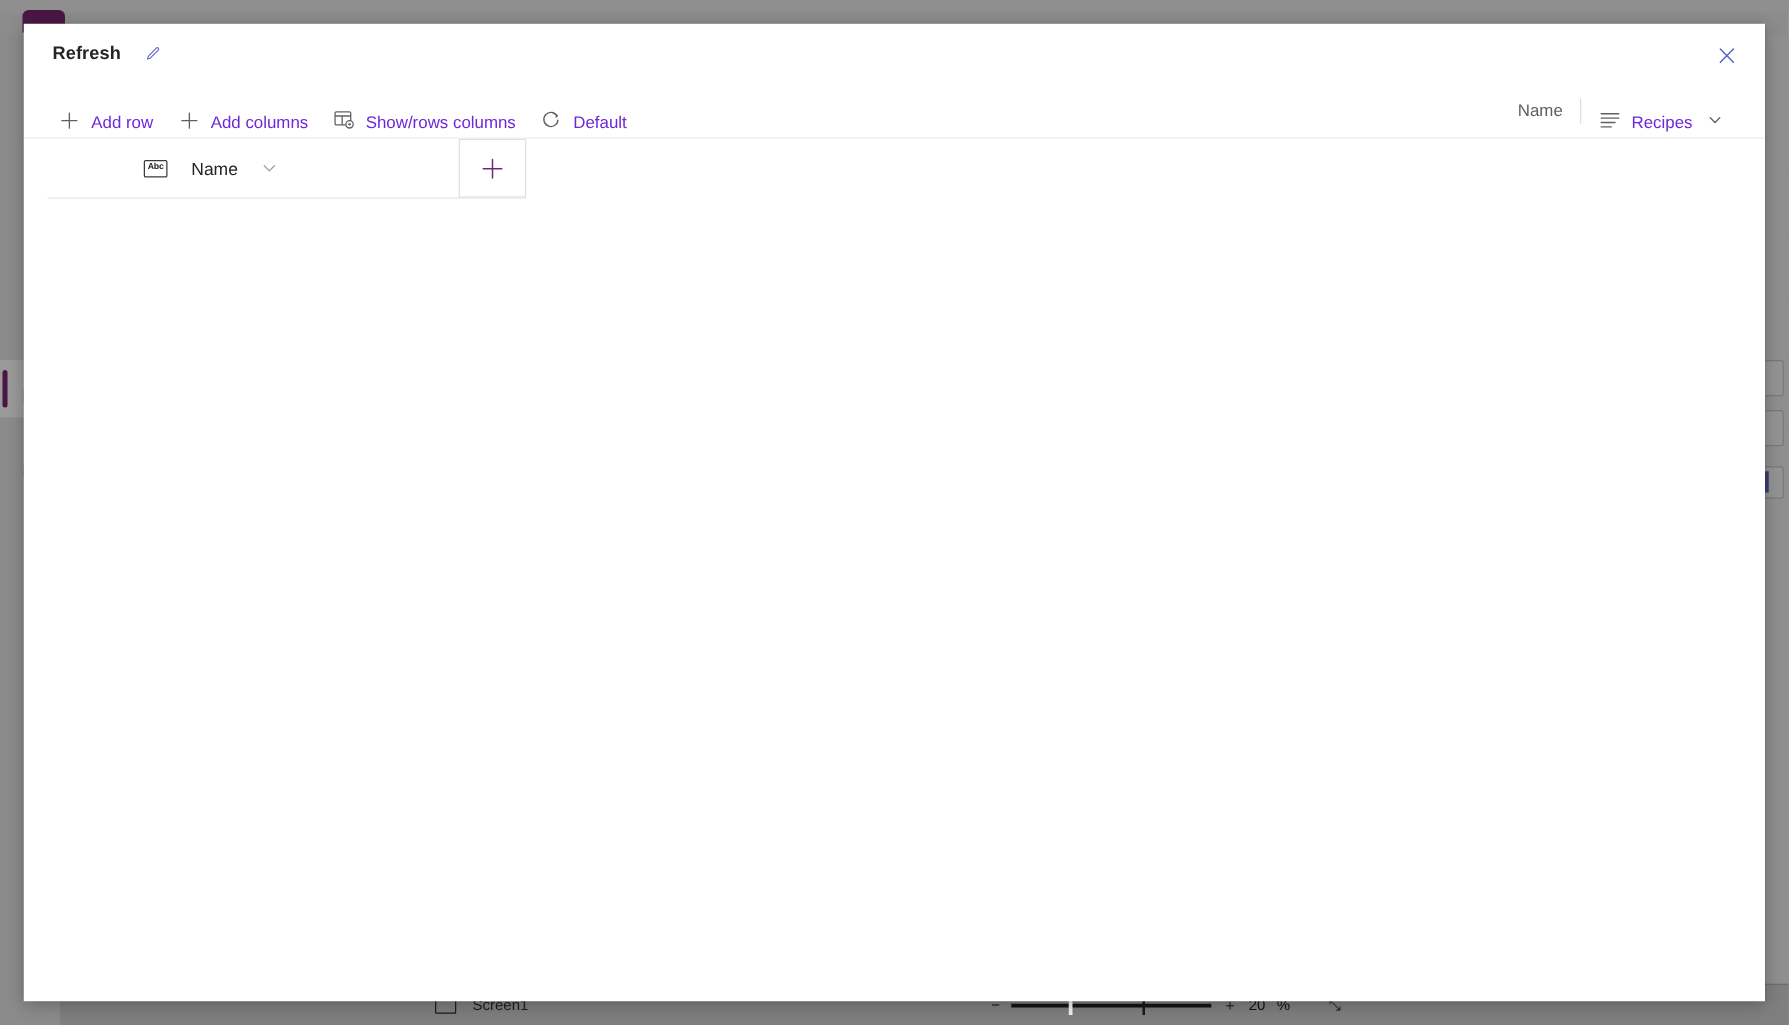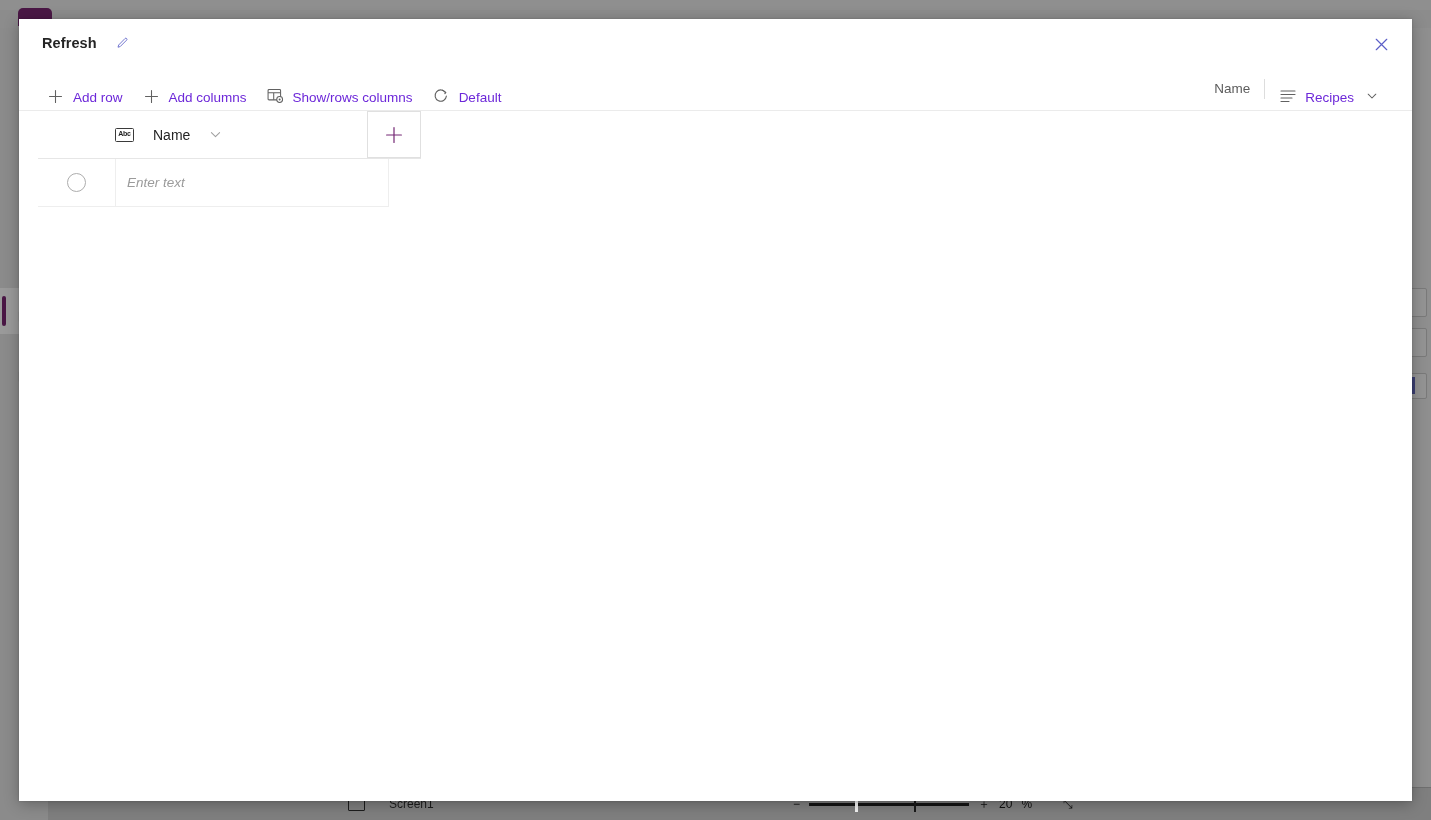--- a/index.html
+++ b/index.html
@@ -119,21 +119,21 @@
     display: flex;
     align-items: center;
     color: #1d1d1d;
     font-size: 12px;
   }
   .bg-screen-chip {
     position: absolute;
     left: 300px;
     display: flex;
     align-items: center;
-    gap: 24px;
+    gap: 13px;
   }
   .bg-screen-chip .thumb {
     width: 15px; height: 11px;
     border: 1.4px solid #1d1d1d;
     border-radius: 1px;
   }
   .bg-zoom {
     position: absolute;
     left: 745px;
     display: flex;
@@ -527,24 +527,16 @@
           </svg>
         </span>
       </div>
       <div class="add-col-btn">
         <svg width="20" height="20" viewBox="0 0 20 20">
           <path d="M10 2.6v14.8M2.6 10h14.8" stroke="#742774" stroke-width="1.2" stroke-linecap="round"></path>
         </svg>
       </div>
     </div>
 
-    <div class="grid-row">
-      <div class="cell-select">
-        <span class="sel-circle"></span>
-      </div>
-      <div class="cell-text">
-        <input type="text" placeholder="Enter text" style="">
-      </div>
-    </div>
 
   </div>
 
 </div>
 
 </body></html>

